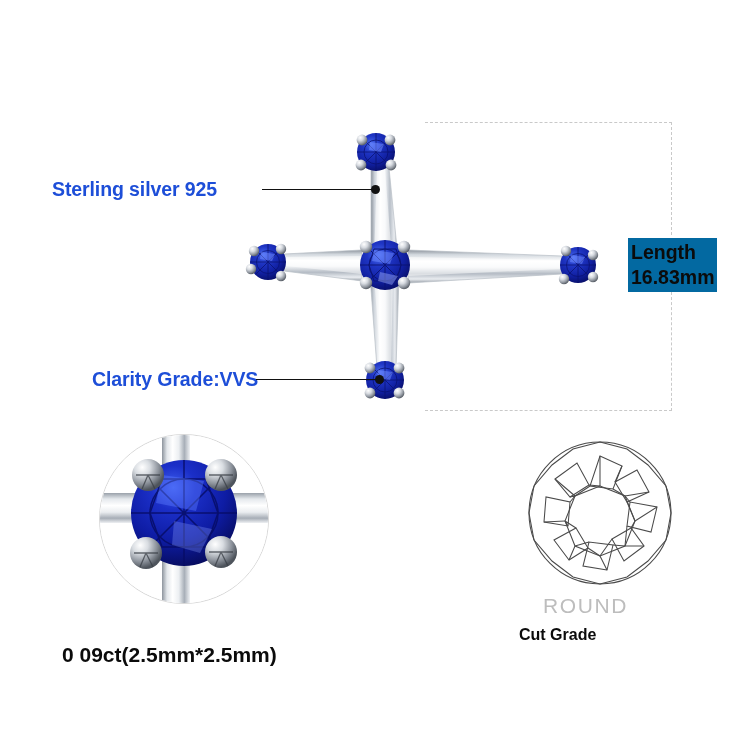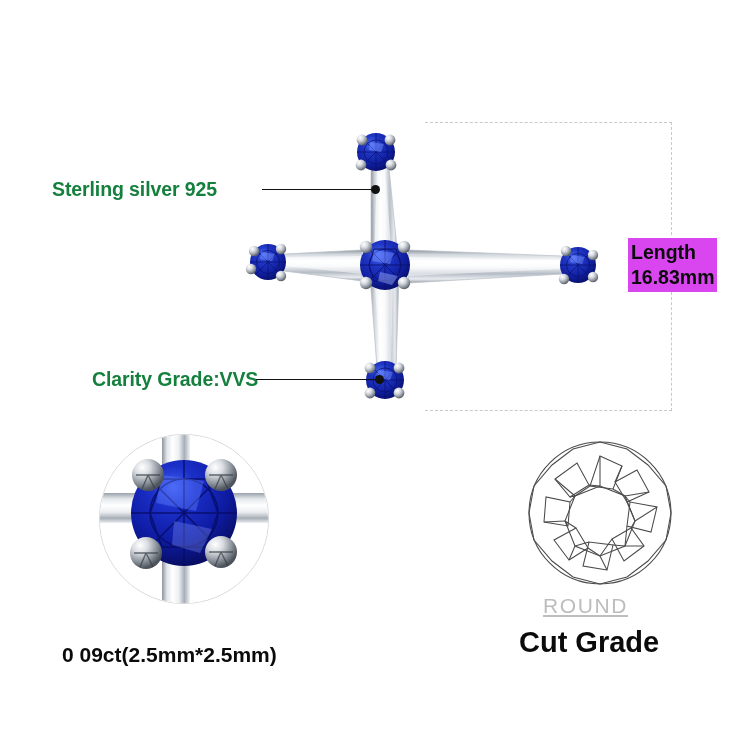--- a/index.html
+++ b/index.html
@@ -21,21 +21,21 @@
   .dim-v{
     position:absolute;width:0;
     border-left:1px dashed #c9c9c9;
   }
 
   
   .callout-text{
     position:absolute;
     font-size:19.5px;
     font-weight:bold;
-    color:#15803d;
+    color:#1d4ed8;
     white-space:nowrap;
     letter-spacing:-0.1px;
   }
   .leader{
     position:absolute;
     height:0;
     border-top:1.6px solid #111;
   }
   .leader-dot{
     position:absolute;
@@ -43,21 +43,21 @@
     border-radius:50%;
     background:#111;
   }
   .length-label{
     position:absolute;
     font-size:19.5px;
     font-weight:bold;
     color:#0b0b0b;
     line-height:25px;
     white-space:nowrap;
-    background:#d946ef;
+    background:#0369a1;
     padding:2px 3px;
   }
 
   
   #cross{position:absolute;left:0;top:0;width:749px;height:460px;}
 
   
   .zoom-circle{
     position:absolute;
     border-radius:50%;
@@ -72,21 +72,20 @@
     color:#0b0b0b;
     white-space:nowrap;
   }
   .caption-sub{
     position:absolute;
     font-size:21px;
     color:#bdbdbd;
     letter-spacing:1.6px;
     white-space:nowrap;
     font-weight:400;
-    text-decoration:underline;
   }
 </style>
 </head>
 <body>
 
 <div id="stage">
 
   <div class="dim-h" style="left:425px;top:122px;width:247px;"></div>
   <div class="dim-h" style="left:425px;top:410px;width:247px;"></div>
   <div class="dim-v" style="left:671px;top:122px;height:113px;"></div>
@@ -315,15 +314,15 @@
                M73,116 L80,130 M48,106 L42,120 M38,81 L17,82 M48,56 L28,39"></path>
 
       <path d="M63,46 L48,56 M86,49 L98,56 M88,42 L95,26 M100,62 L108,81
                M103,62 L98,56 M100,86 L98,106 M85,99 L73,116 M104,88 L108,81
                M86,105 L98,106 M62,102 L48,106 M49,88 L38,81 M61,108 L73,116
                M43,62 L48,56 M41,86 L38,81 M62,45 L73,46 M43,57 L48,56"></path>
     </g>
   </svg>
 
   <div class="caption-sub" style="left:543px;top:594px;">ROUND</div>
-  <div class="caption" style="left:519px;top:626px;font-size:29px;">Cut Grade</div>
+  <div class="caption" style="left:519px;top:626px;font-size:16px;">Cut Grade</div>
 
 </div>
 
 </body></html>

